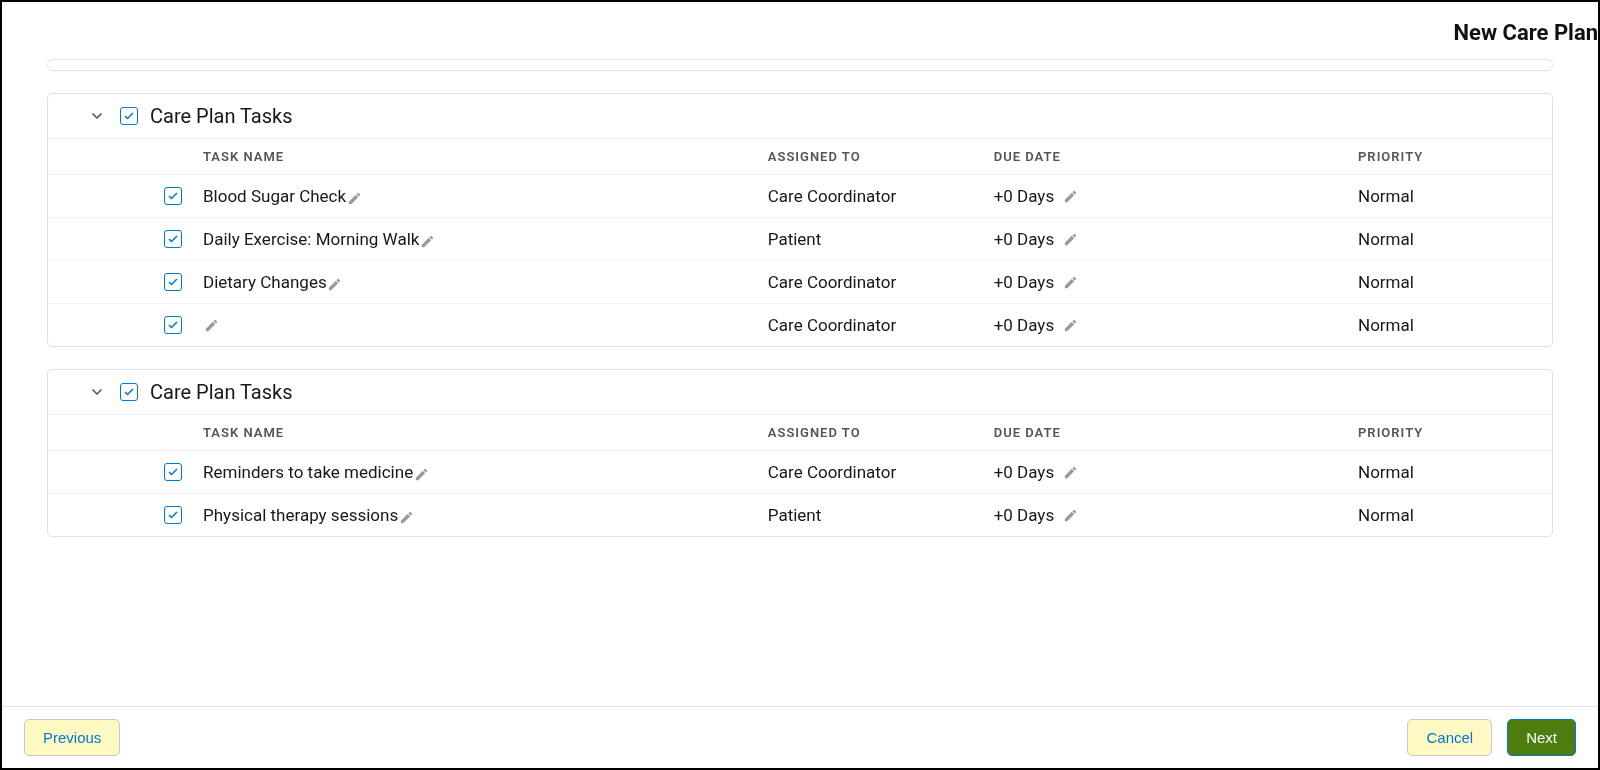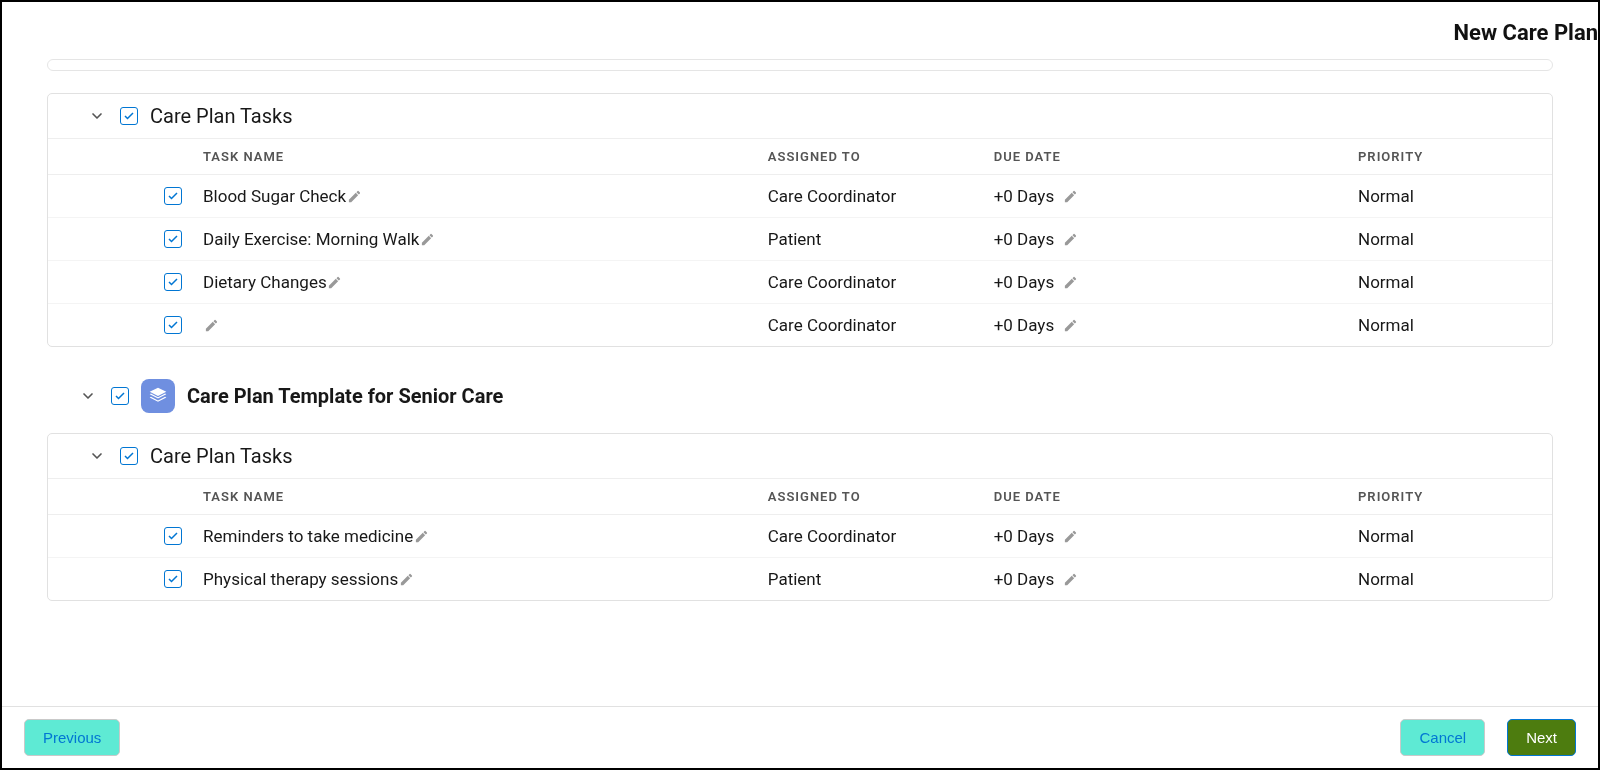--- a/index.html
+++ b/index.html
@@ -113,42 +113,42 @@
   .col-due { flex: 1.0; }
   .col-priority { flex: 0.45; }
   .row {
     display: flex;
     align-items: center;
     padding: 11px 30px 11px 116px;
     gap: 0;
   }
   .row:not(:last-child){ border-bottom: 1px solid #f4f4f4; }
   .row-check-cell { width: 39px; display:flex; align-items:center; }
-  .row .cell-task { flex: 1.55; display:flex; align-items:center; font-size: 17px; }
+  .row .cell-task { flex: 1.55; display:flex; align-items:flex-end; font-size: 17px; }
   .row .cell-assigned { flex: 0.62; font-size: 17px; }
   .row .cell-due { flex: 1.0; display:flex; align-items:center; gap:8px; font-size: 17px; }
   .row .cell-priority { flex: 0.45; font-size: 17px; }
   .pencil {
     width: 16px; height: 16px;
     display:inline-flex; align-items:center; justify-content:center;
     color: #888; cursor:pointer; flex:none;
   }
   .pencil svg { width: 15px; height: 15px; fill: #999; }
   .footer {
     border-top: 1px solid #e1e1e1;
     padding: 12px 22px;
     display: flex;
     align-items: center;
     justify-content: space-between;
     background: #fff;
   }
-  .footer-right { display:flex; gap:22px; }
+  .footer-right { display:flex; gap:15px; }
   .btn {
     border: 1px solid #c9c9c9;
-    background: #5eead4;
+    background: #fef9c3;
     border-radius: 5px;
     padding: 9px 18px;
     font-size: 15px;
     cursor: pointer;
     color: #0176d3;
     font-weight: 500;
   }
   .btn.primary {
     background: #4d7c0f;
     border-color: #0176d3;
@@ -305,38 +305,20 @@
               <svg>
                 <use href="#pencil"></use>
               </svg>
             </span>
           </div>
           <div class="cell-priority">Normal</div>
         </div>
       </div>
   </div>
 
-  <div class="template-header">
-    <span class="chevron-btn">
-        <svg>
-          <use href="#chev"></use>
-        </svg>
-      </span>
-    <span class="chk">
-        <svg>
-          <use href="#chk"></use>
-        </svg>
-      </span>
-    <span class="template-icon">
-        <svg>
-          <use href="#layers"></use>
-        </svg>
-      </span>
-    <span class="template-title">Care Plan Template for Senior Care</span>
-  </div>
 
   <div class="card">
     <div class="section-header">
       <span class="chevron-btn">
           <svg>
             <use href="#chev"></use>
           </svg>
         </span>
       <span class="chk">
           <svg>

